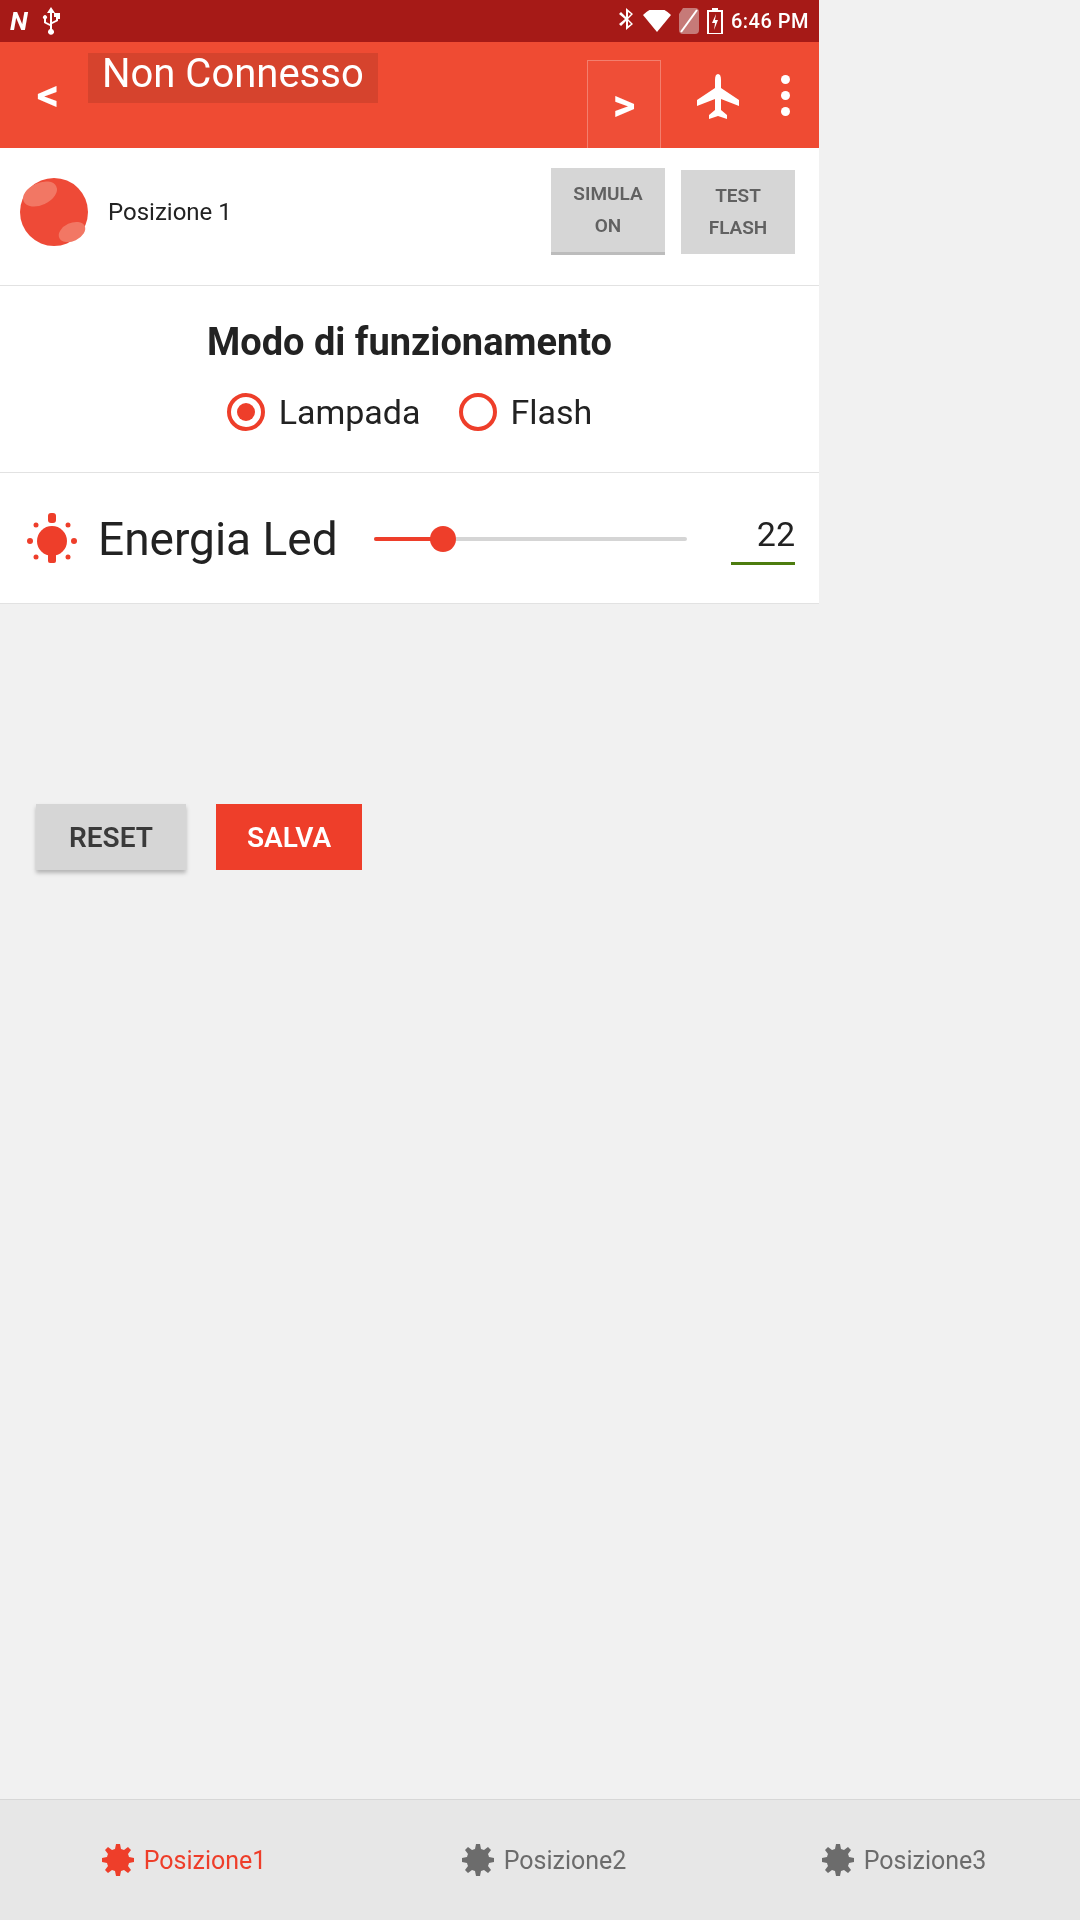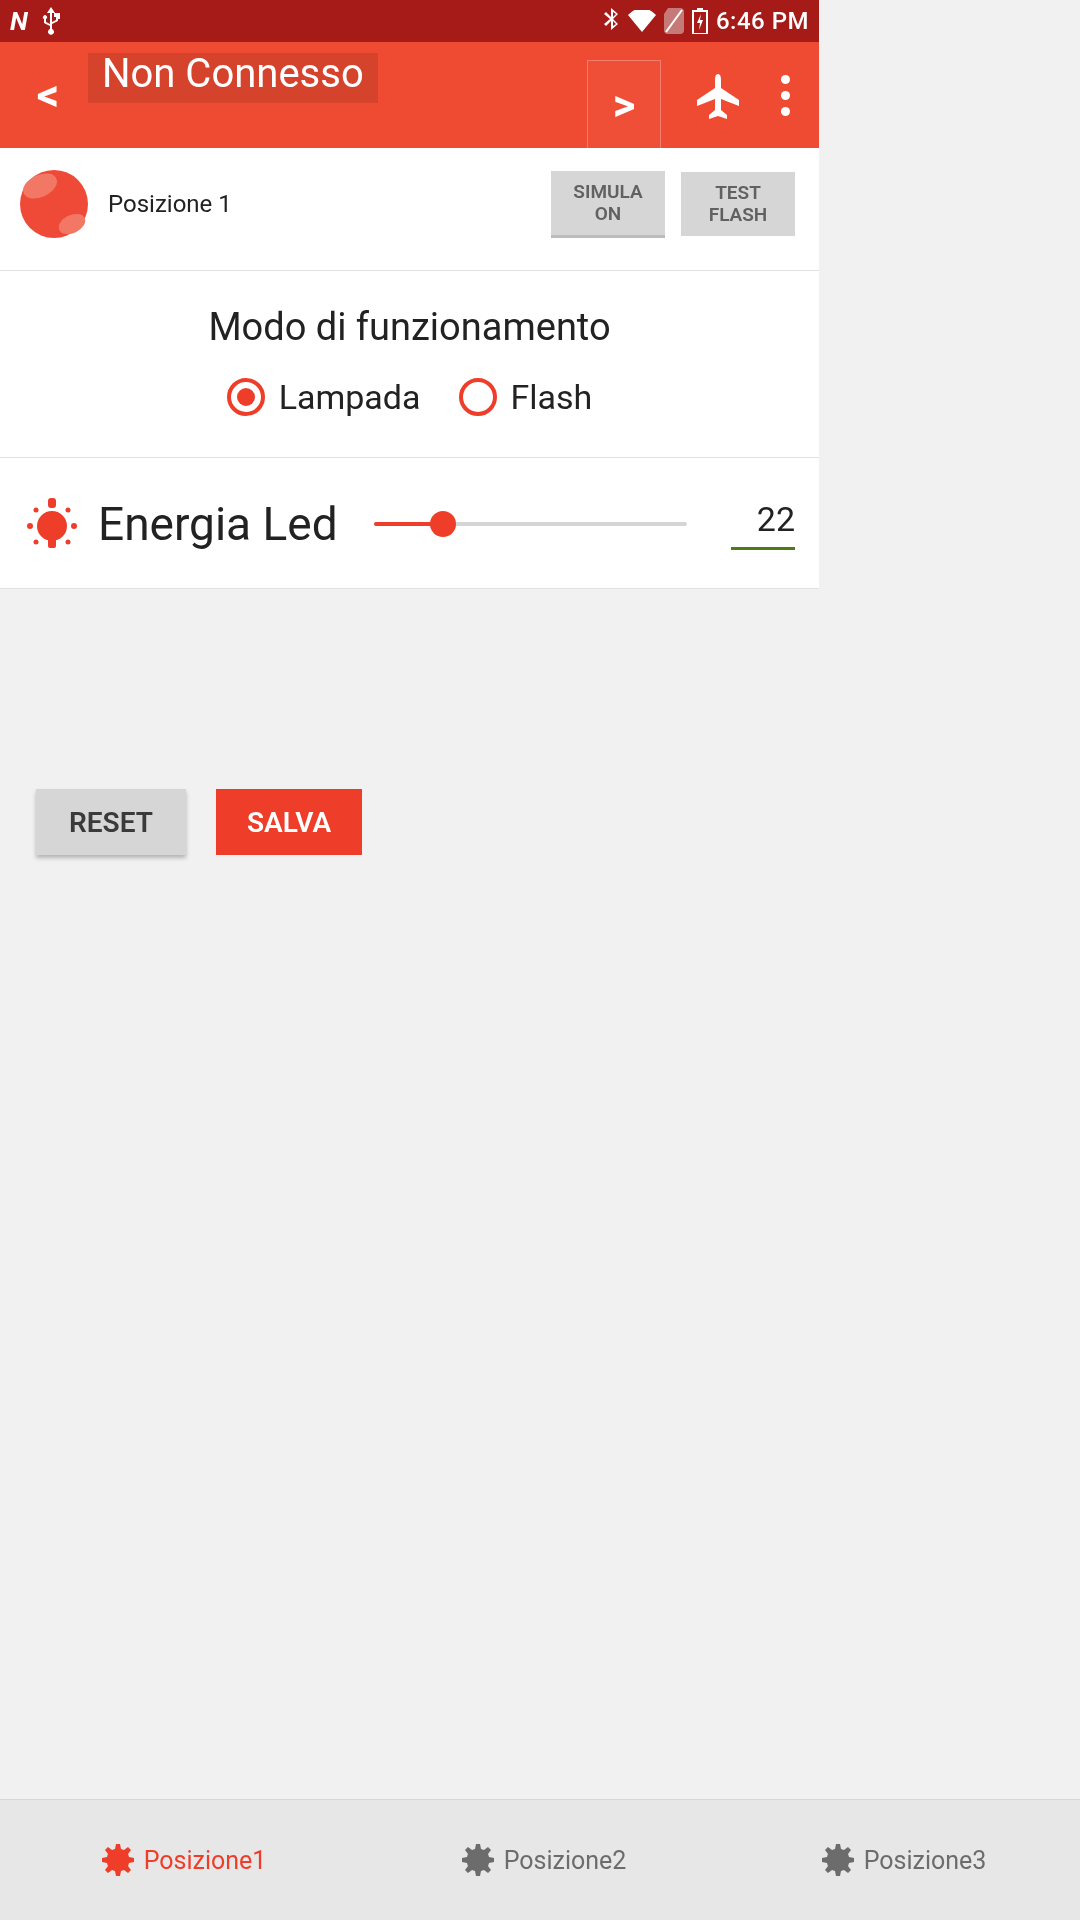--- a/index.html
+++ b/index.html
@@ -3,41 +3,41 @@
 <meta charset="utf-8">
 <style>
   * { box-sizing: border-box; margin: 0; padding: 0; }
   html, body { width: 819px; height: 1456px; font-family: Roboto, Arial, sans-serif; background: #f1f1f1; overflow: hidden; }
   
   
   .status-bar { height: 42px; background: #a61a17; display: flex; align-items: center; justify-content: space-between; padding: 0 10px; color: #fff; font-size: 22px; font-weight: 500; }
   .status-left { display: flex; align-items: center; gap: 14px; }
   .status-right { display: flex; align-items: center; gap: 8px; }
   .n-icon { font-weight: bold; font-size: 26px; font-style: italic; }
-  .clock { font-size: 24px; letter-spacing: 0.5px; }
+  .clock { font-size: 20px; letter-spacing: 0.5px; }
   
   
   .app-bar { height: 106px; background: #ef4b33; display: flex; align-items: center; padding: 0 8px; }
   .nav-prev { width: 80px; text-align: center; color: #fff; font-size: 44px; font-weight: bold; }
   .title-box { background: rgba(0,0,0,0.10); padding: 0 14px 6px 14px; color: #fff; font-size: 40px; font-weight: 400; height: 50px; line-height: 42px; margin-top: -34px; }
   .spacer { flex: 1; }
   .action-box { width: 74px; height: 88px; border: 1px solid rgba(255,255,255,0.28); border-bottom: none; background: rgba(255,255,255,0.02); display: flex; align-items: center; justify-content: center; color: #fff; font-size: 44px; font-weight: bold; margin-top: 18px; margin-right: 10px; }
   .plane-icon { width: 70px; height: 70px; display: flex; align-items: center; justify-content: center; margin: 0 12px; }
   .dots { width: 40px; display: flex; flex-direction: column; align-items: center; gap: 7px; margin-right: 6px; }
   .dots span { width: 9px; height: 9px; border-radius: 50%; background: #fff; }
   
   
   .section-header { background: #fff; display: flex; align-items: center; padding: 20px 24px 30px 18px; }
   .ball-icon { width: 72px; height: 72px; margin-right: 18px; }
   .section-title { font-size: 24px; color: #222; font-weight: 400; flex: 1; }
-  .btn-gray { background: #d6d6d6; color: #616161; font-size: 19px; font-weight: 600; text-align: center; padding: 10px 0; width: 114px; line-height: 22px; border-bottom: 3px solid #bcbcbc; margin-left: 16px; }
+  .btn-gray { background: #d6d6d6; color: #616161; font-size: 19px; font-weight: 600; text-align: center; padding: 10px 0; width: 114px; line-height: 32px; border-bottom: 3px solid #bcbcbc; margin-left: 16px; }
   
   
   .mode-section { background: #fff; border-top: 1px solid #e2e2e2; padding: 34px 0 40px 0; text-align: center; }
-  .mode-title { font-size: 38px; color: #222; font-weight: 400; margin-bottom: 28px; }
+  .mode-title { font-size: 38px; color: #222; font-weight: 700; margin-bottom: 28px; }
   .radio-row { display: flex; justify-content: center; gap: 38px; }
   .radio-item { display: flex; align-items: center; gap: 14px; }
   .radio-outer { width: 38px; height: 38px; border: 4px solid #ee3e2a; border-radius: 50%; display: flex; align-items: center; justify-content: center; }
   .radio-outer.selected::after { content: ''; width: 18px; height: 18px; background: #ee3e2a; border-radius: 50%; }
   .radio-label { font-size: 34px; color: #222; }
   
   
   .energy-section { background: #fff; border-top: 1px solid #e2e2e2; border-bottom: 1px solid #e2e2e2; padding: 38px 24px 36px 24px; display: flex; align-items: center; }
   .bulb-icon { width: 56px; height: 56px; margin-right: 18px; }
   .energy-label { font-size: 46px; color: #222; font-weight: 400; margin-right: 36px; }

